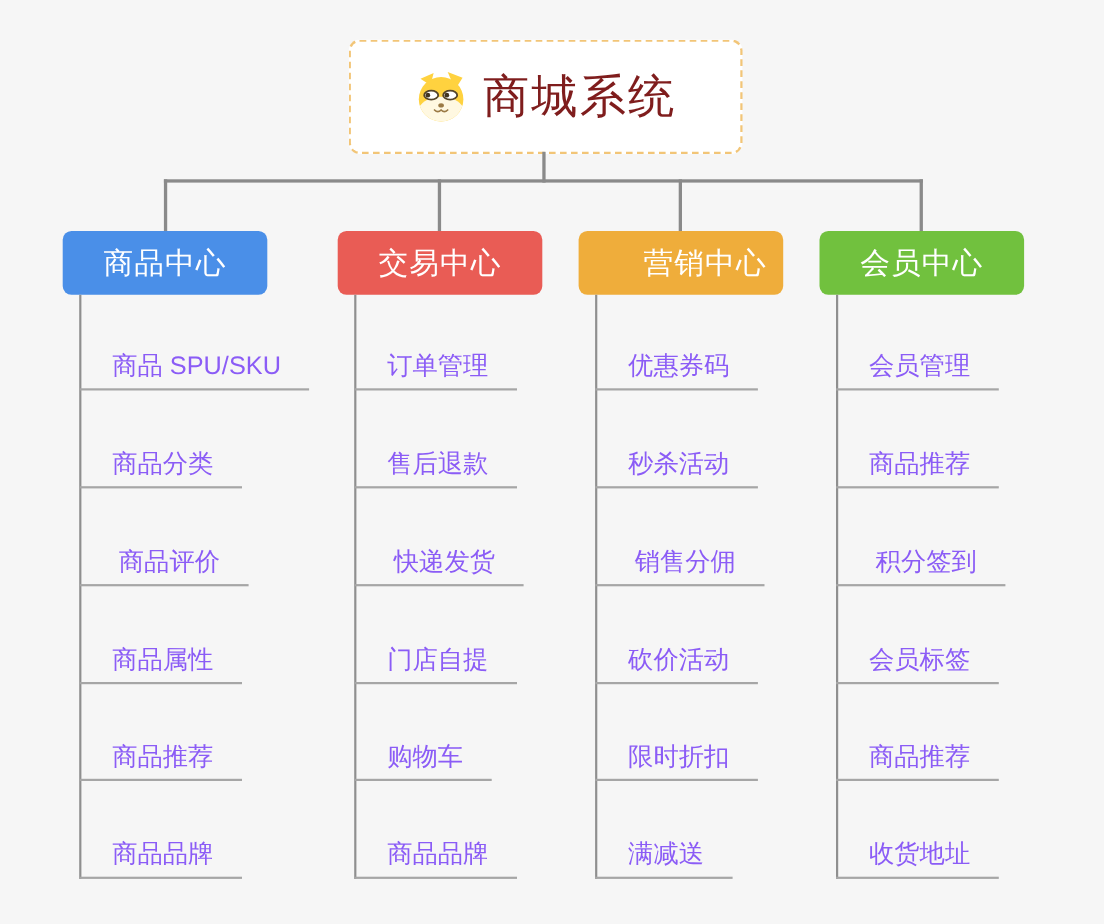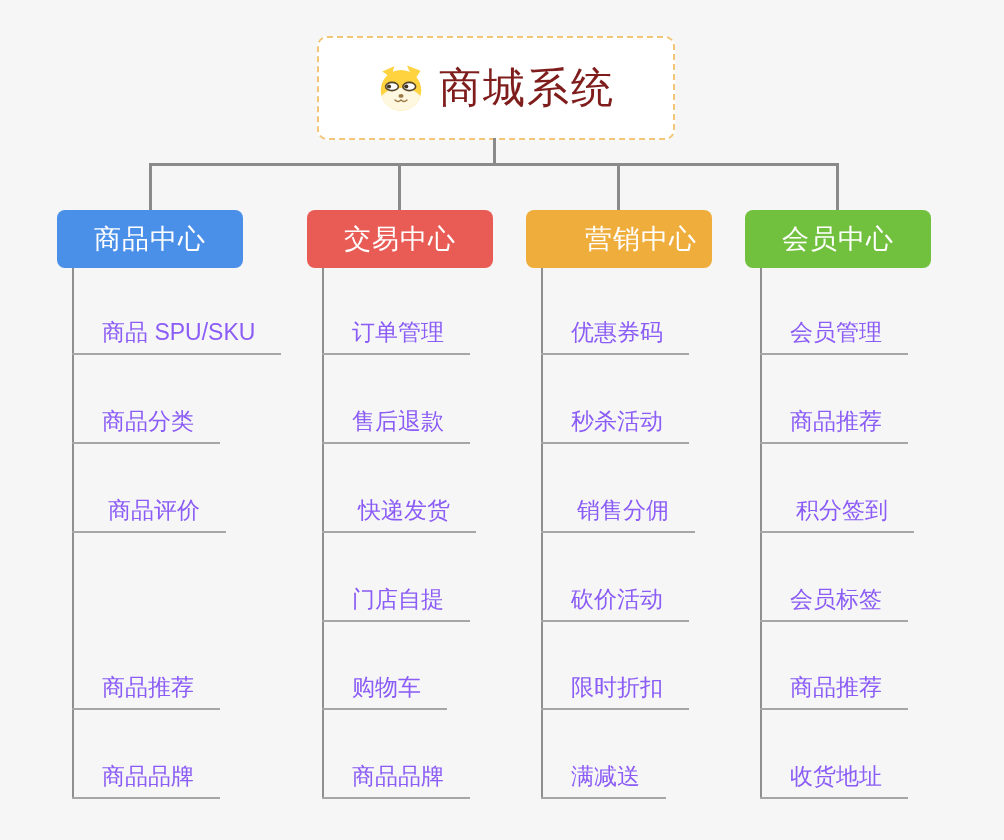--- a/index.html
+++ b/index.html
@@ -135,20 +135,21 @@
     <span>营销中心</span>
   </div>
   <div class="branch-node branch-4" style="background-color: rgb(113, 193, 62);">
     <span>会员中心</span>
   </div>
 
   <div class="column col-1">
     <div class="leaf leaf-row-0">商品 SPU/SKU</div>
     <div class="leaf leaf-row-1">商品分类</div>
     <div class="leaf leaf-row-2">商品评价</div>
+    <div class="leaf leaf-row-3">商品属性</div>
     <div class="leaf leaf-row-4">商品推荐</div>
     <div class="leaf leaf-row-5">商品品牌</div>
   </div>
 
   <div class="column col-2">
     <div class="leaf leaf-row-0">订单管理</div>
     <div class="leaf leaf-row-1">售后退款</div>
     <div class="leaf leaf-row-2">快递发货</div>
     <div class="leaf leaf-row-3">门店自提</div>
     <div class="leaf leaf-row-4">购物车</div>

